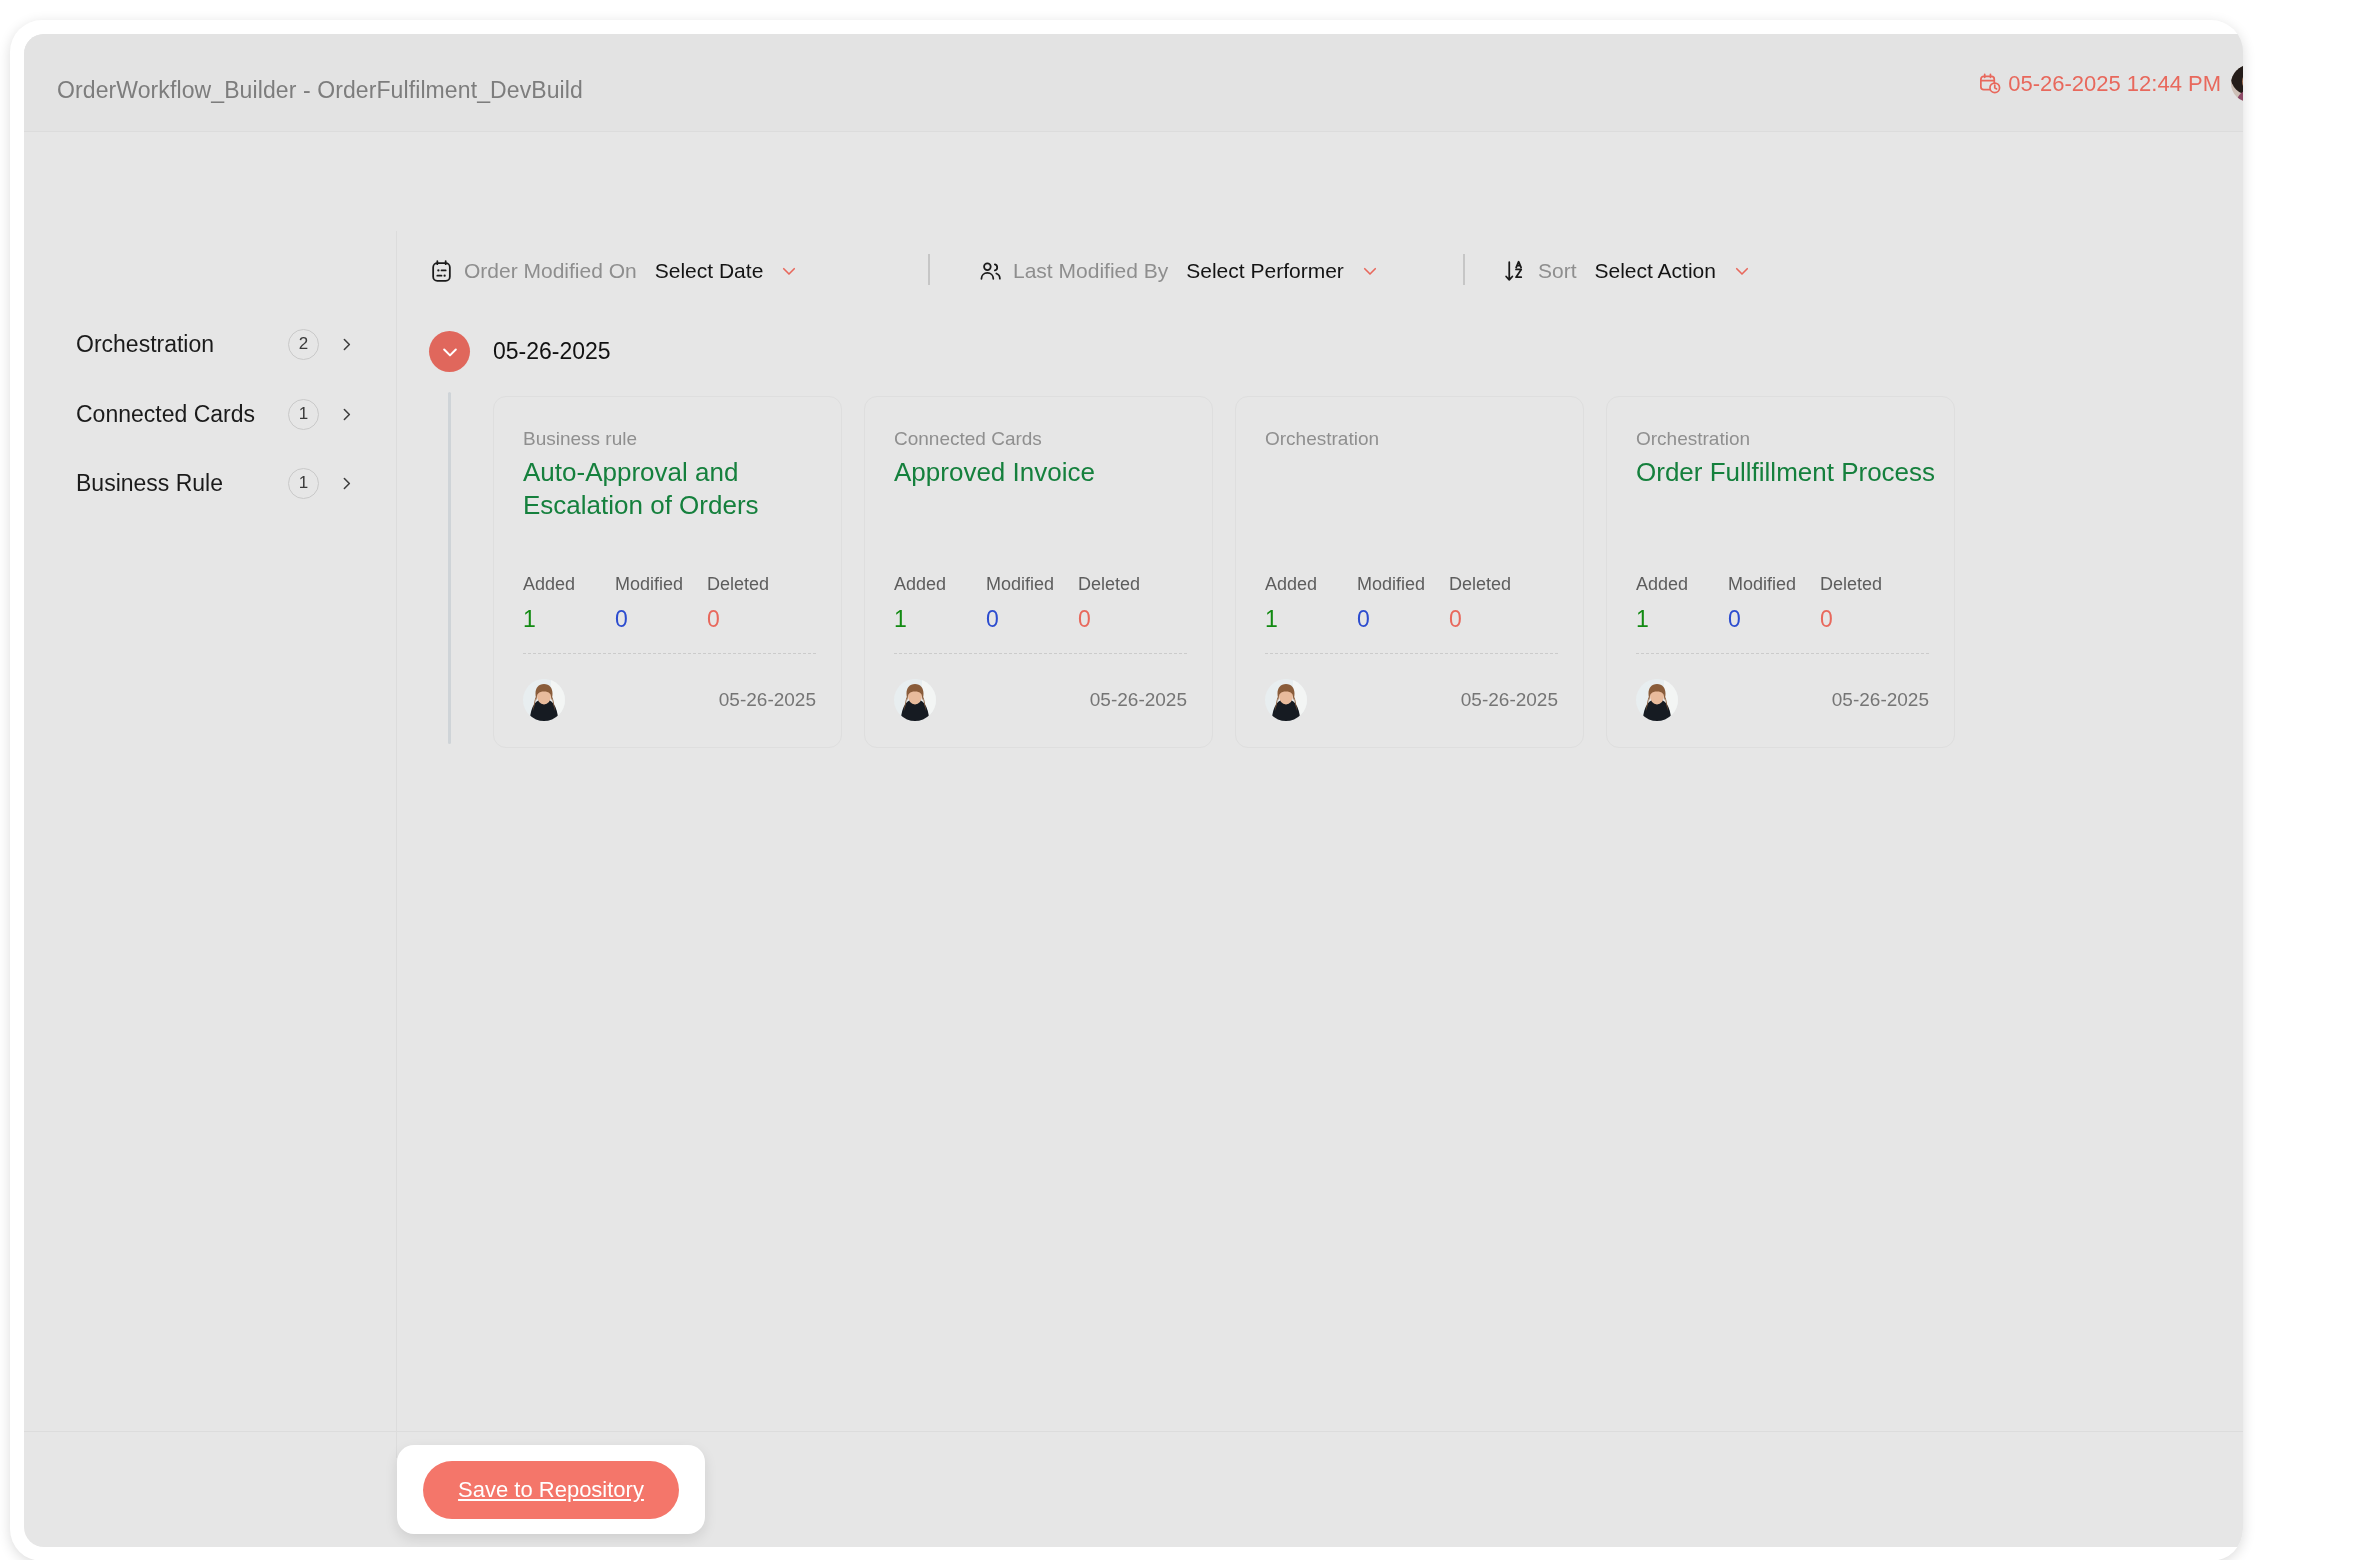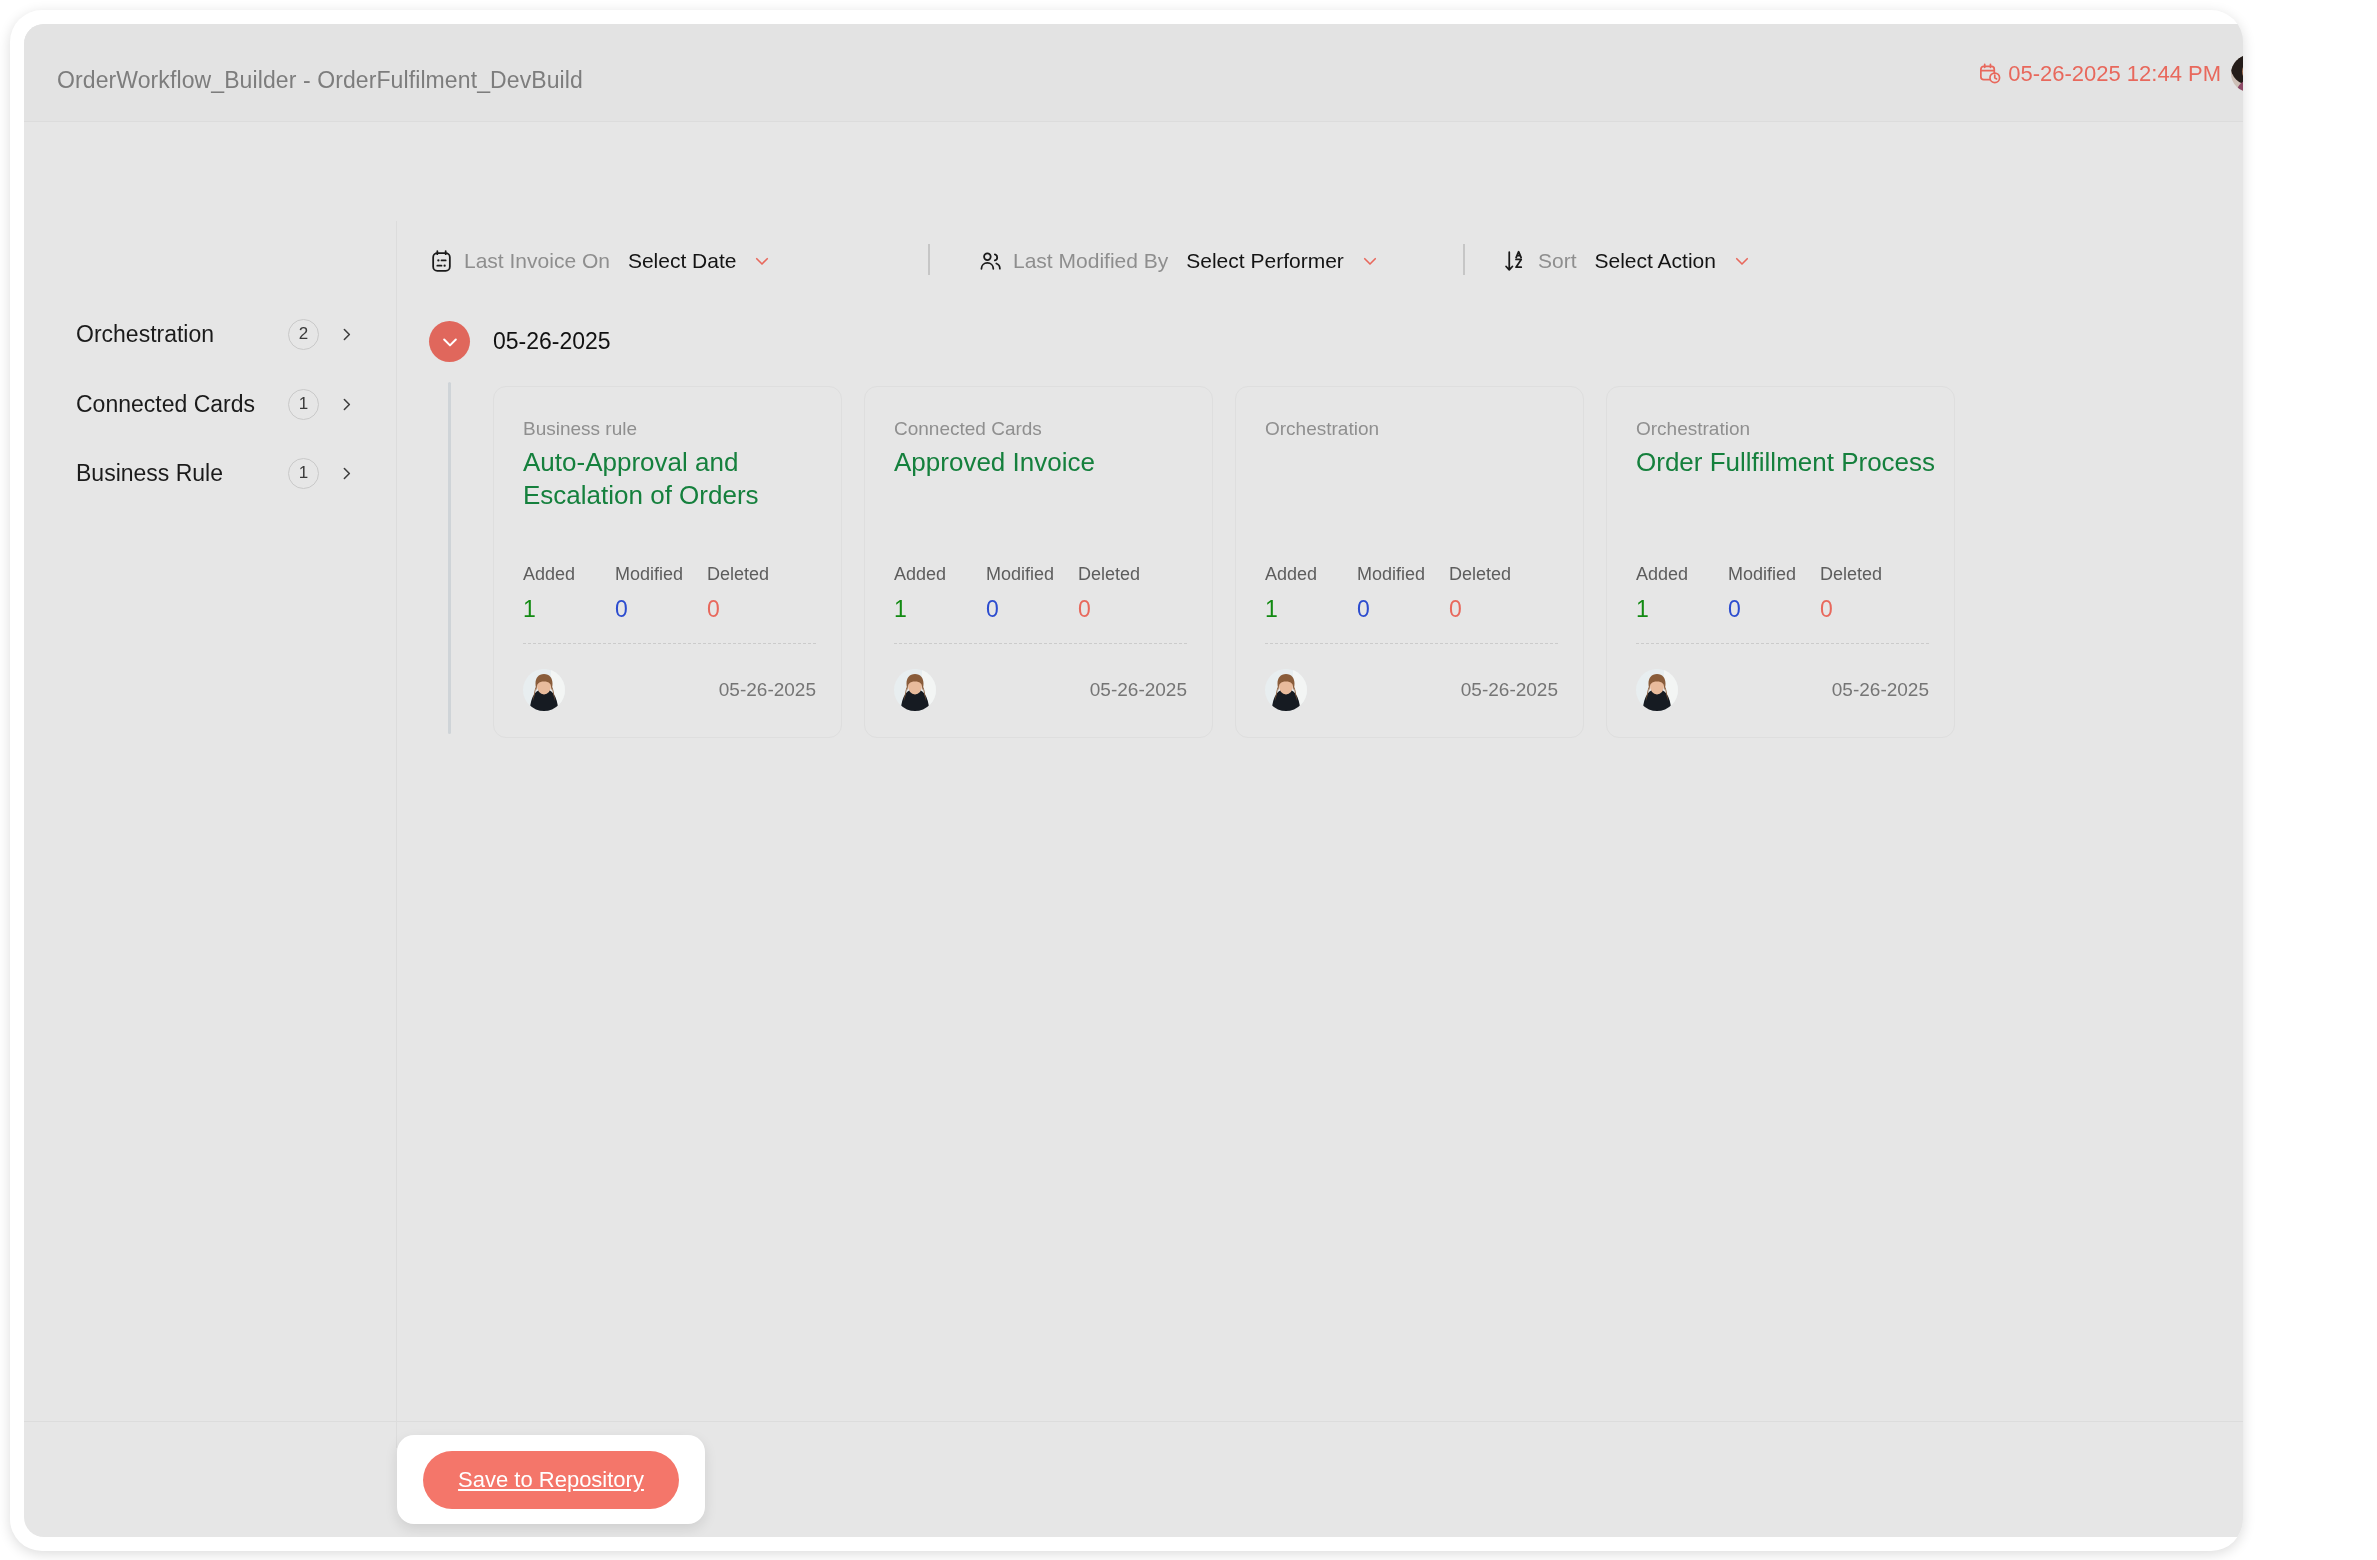--- a/index.html
+++ b/index.html
@@ -8,21 +8,21 @@
     width: 2377px;
     height: 1561px;
     background: #ffffff;
     font-family: "Liberation Sans", sans-serif;
     overflow: hidden;
   }
 
   
   .app-frame {
     position: absolute;
-    left: 10px; top: 10px;
+    left: 10px; top: 20px;
     width: 2233px; height: 1541px;
     background: #ffffff;
     border-radius: 32px;
     box-shadow: 0 3px 13px rgba(0,0,0,0.14);
     overflow: hidden;
   }
 
   .panel {
     position: absolute;
     left: 14px; top: 14px;
@@ -399,21 +399,21 @@
             <span class="ficon">
               <svg viewBox="0 0 24 24" fill="none" stroke="#1a1a1a" stroke-width="1.7" stroke-linecap="round">
                 <rect x="4" y="4" width="16" height="17" rx="4"></rect>
                 <path d="M8 2v3M16 2v3"></path>
                 <circle cx="9" cy="11" r="1.1" fill="#1a1a1a" stroke="none"></circle>
                 <path d="M12 11h4"></path>
                 <circle cx="15" cy="16" r="1.1" fill="#1a1a1a" stroke="none"></circle>
                 <path d="M8 16h4"></path>
               </svg>
             </span>
-            <span class="flabel">Last Invoice On</span>
+            <span class="flabel">Order Modified On</span>
             <span class="fvalue">Select Date</span>
             <span class="fchev">
               <svg viewBox="0 0 24 24" fill="none" stroke="#e8685c" stroke-width="2.2" stroke-linecap="round" stroke-linejoin="round">
                 <path d="M5 9l7 7 7-7"></path>
               </svg>
             </span>
           </div>
 
           <div class="fdivider" style="left:530px"></div>
 

